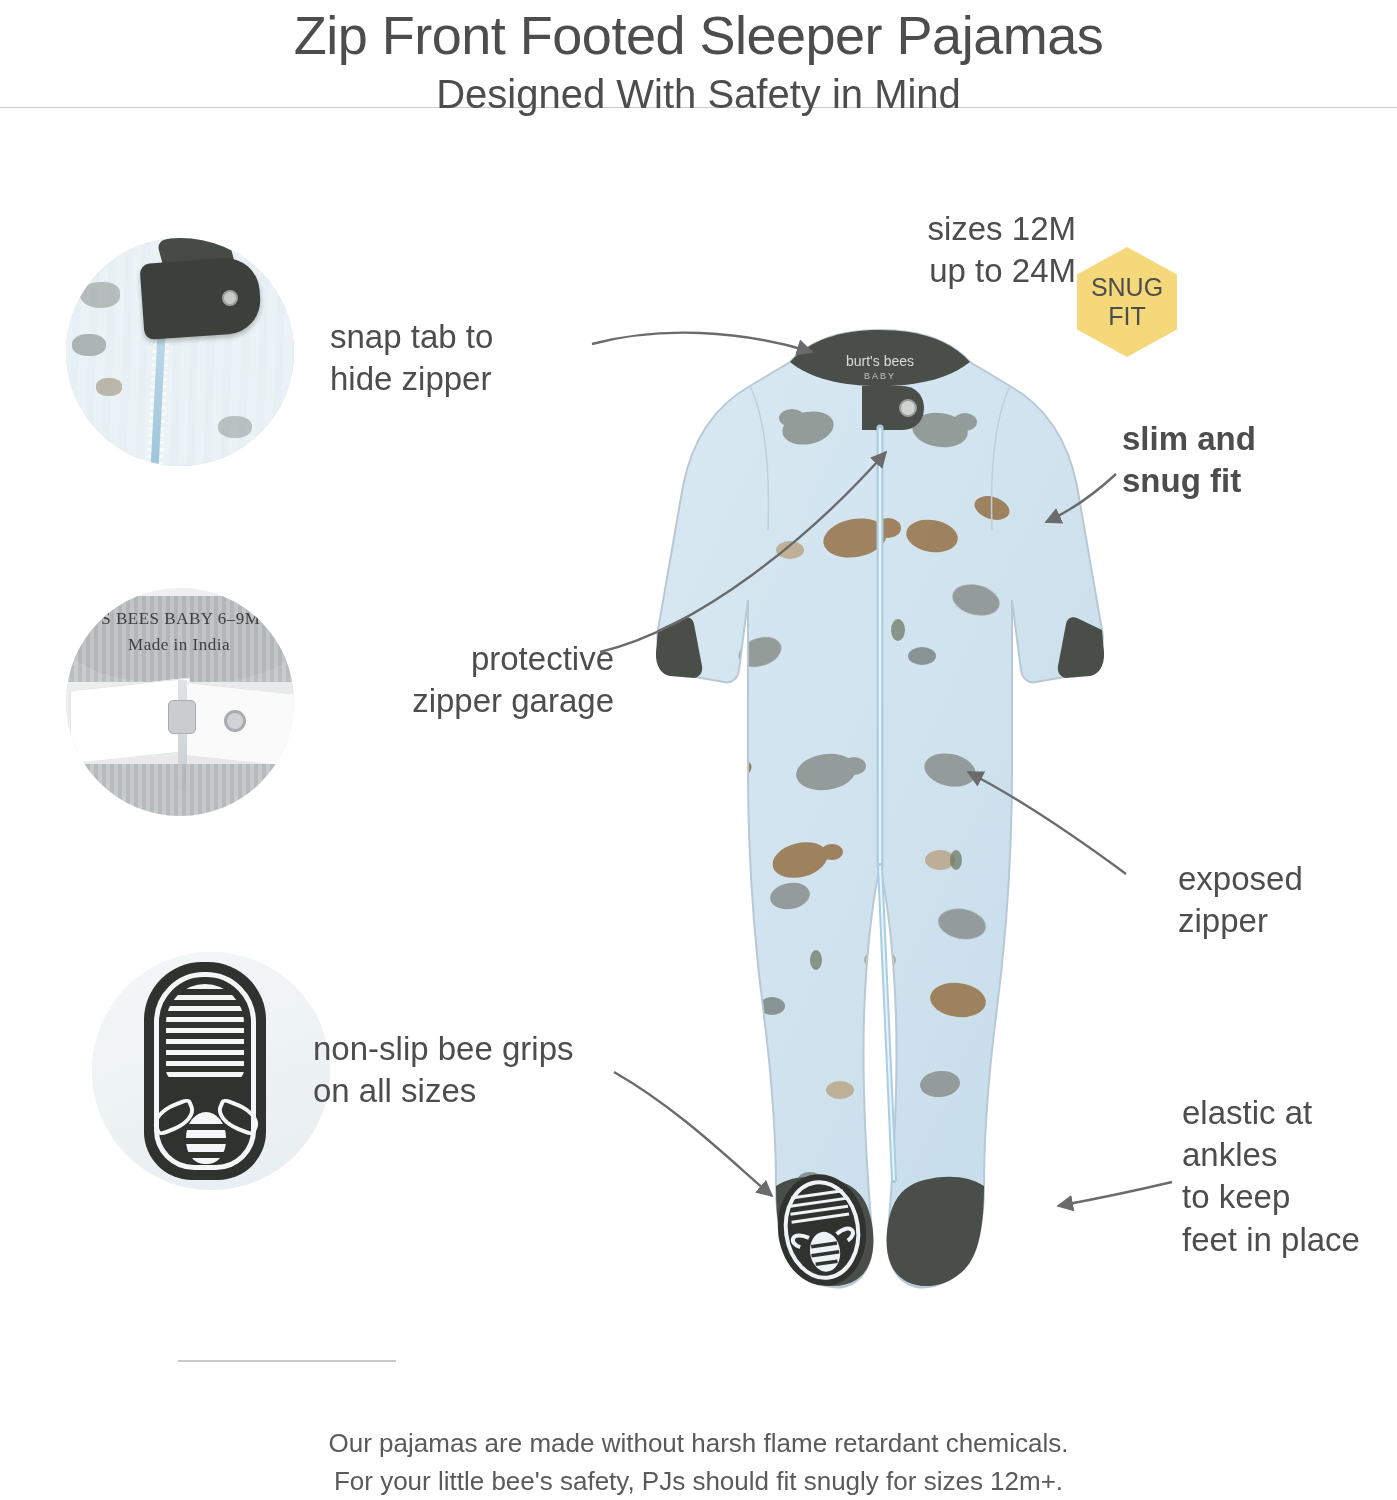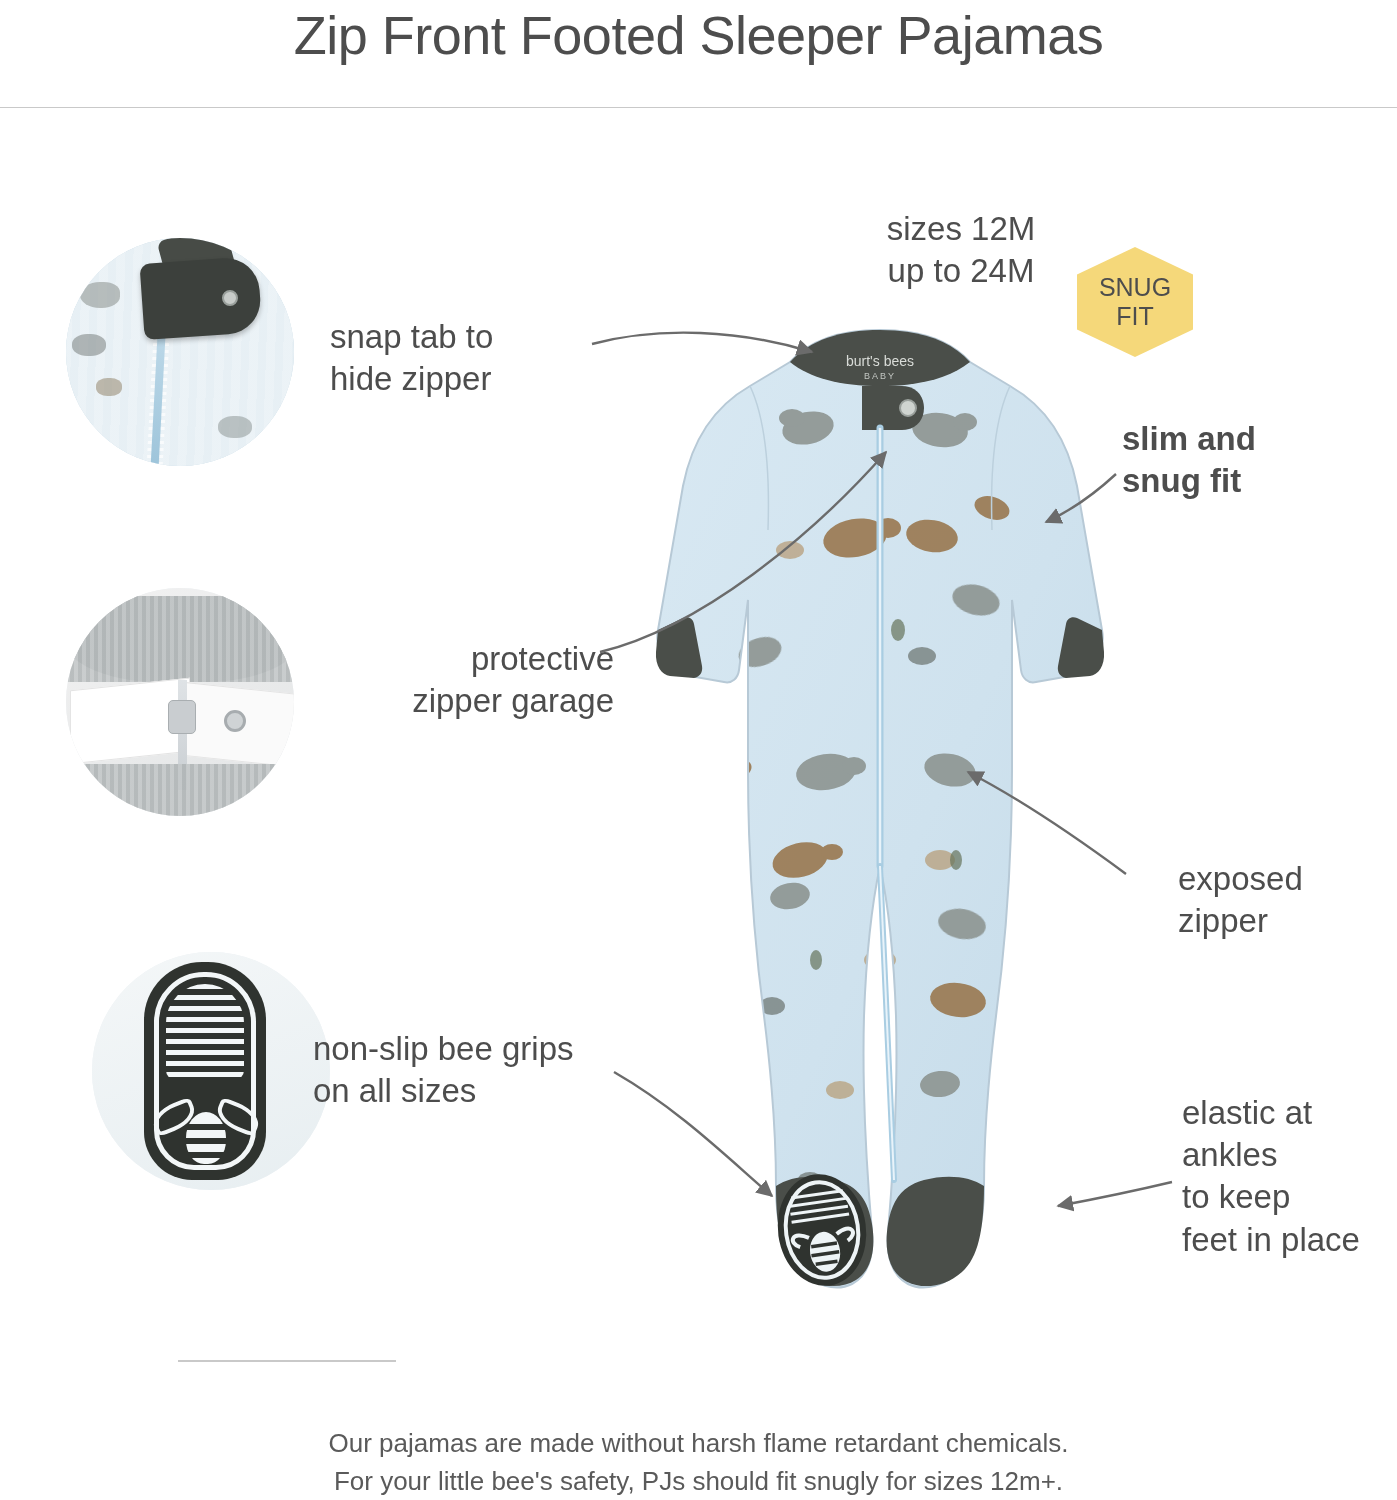--- a/index.html
+++ b/index.html
@@ -165,21 +165,21 @@
     transform: rotate(-22deg);
   }
   #circle-grips .bee-wingR {
     position: absolute; left: 72px; top: 142px; width: 44px; height: 26px;
     border: 4px solid #f3f7f8; border-radius: 20% 60% 20% 60%;
     transform: rotate(22deg);
   }
 
   
   #snug-badge {
-    position: absolute; left: 1077px; top: 247px; width: 116px; height: 110px;
+    position: absolute; left: 1077px; top: 247px; width: 100px; height: 110px;
     background: #f5d87a;
     clip-path: polygon(50% 0%, 100% 25%, 100% 75%, 50% 100%, 0% 75%, 0% 25%);
     display: flex; flex-direction: column;
     align-items: center; justify-content: center;
     color: #4d4d4d; font-size: 25px; line-height: 1.18; font-weight: 400;
   }
 
   
   #pajama { position: absolute; left: 640px; top: 300px; width: 480px; height: 1030px; }
   .pj-svg { position: absolute; inset: 0; }
@@ -196,40 +196,44 @@
     position: absolute; left: 0; top: 1425px; width: 1397px;
     text-align: center; font-size: 26px; line-height: 1.45; color: #5a5a5a;
     white-space: pre-line;
   }
 </style>
 </head>
 <body>
 
 <div id="header">
   <h1 id="title">Zip Front Footed Sleeper Pajamas</h1>
+  <div id="subtitle">Designed With Safety in Mind</div>
 </div>
 
 <div class="photo-circle" id="circle-snap">
   <div class="bg"></div>
   <div class="cow1"></div>
   <div class="cow2"></div>
   <div class="cow3"></div>
   <div class="cow4"></div>
   <div class="zip-teeth"></div>
   <div class="zip"></div>
   <div class="tab-top"></div>
   <div class="tab"></div>
   <div class="snapdot"></div>
 </div>
 
 <div class="photo-circle" id="circle-garage">
   <div class="bg"></div>
   <div class="neck">
     <div class="neck-rib"></div>
   </div>
+  <div class="tagtext">'S BEES BABY
+6–9M
+Made in India</div>
   <div class="panelL"></div>
   <div class="panelR"></div>
   <div class="zipline"></div>
   <div class="slider"></div>
   <div class="snapdot"></div>
   <div class="greybot"></div>
 </div>
 
 <div class="photo-circle" id="circle-grips">
   <div class="bg"></div>
@@ -395,21 +399,21 @@
         <path d="M168,936 C152,926 146,938 158,944" fill="none" stroke="#eef4f6" stroke-width="4"></path>
         <path d="M196,936 C212,926 218,938 206,944" fill="none" stroke="#eef4f6" stroke-width="4"></path>
       </g>
     </g>
 
     <path d="M110,86 C126,120 130,170 128,230" fill="none" stroke="#bcd0dd" stroke-width="1.5"></path>
     <path d="M370,86 C354,120 350,170 352,230" fill="none" stroke="#bcd0dd" stroke-width="1.5"></path>
   </svg>
 </div>
 
-<div class="label" id="lbl-sizes" style="left:846px; top:208px; width:230px; text-align:center;">sizes 12M
+<div class="label" id="lbl-sizes" style="left:846px; top:208px; width:230px; text-align:right;">sizes 12M
 up to 24M</div>
 
 <div class="label" id="lbl-snap" style="left:330px; top:316px; width:280px;">snap tab to
 hide zipper</div>
 
 <div class="label" id="lbl-garage" style="left:314px; top:638px; width:300px;text-align:right;">protective
 zipper garage</div>
 
 <div class="label" id="lbl-grips" style="left:313px; top:1028px; width:340px;">non-slip bee grips
 on all sizes</div>

